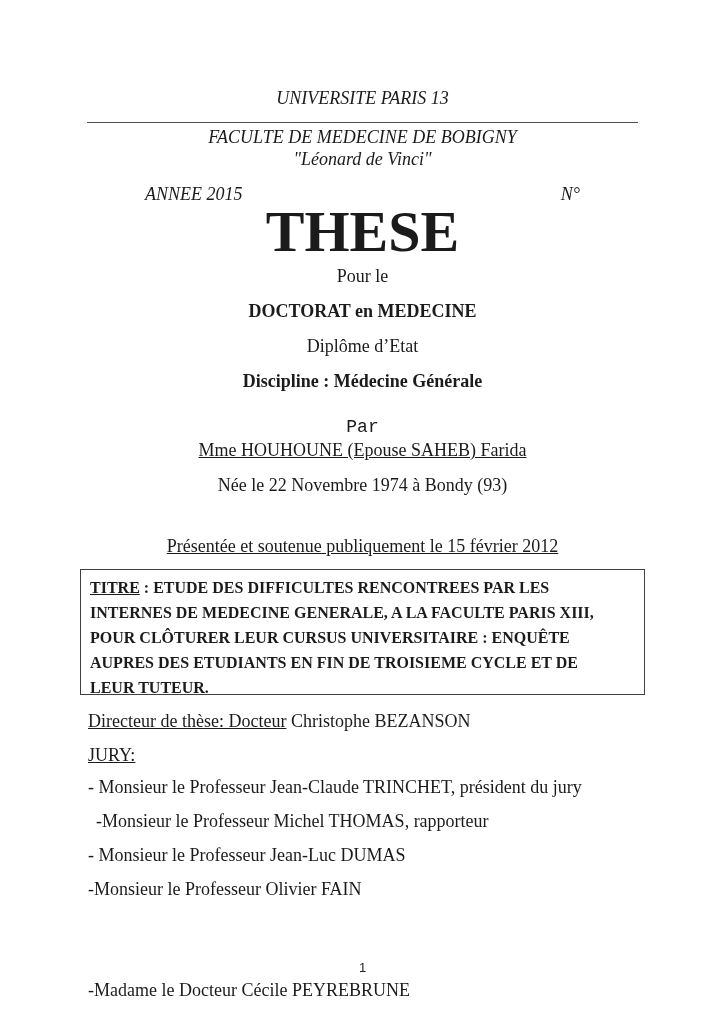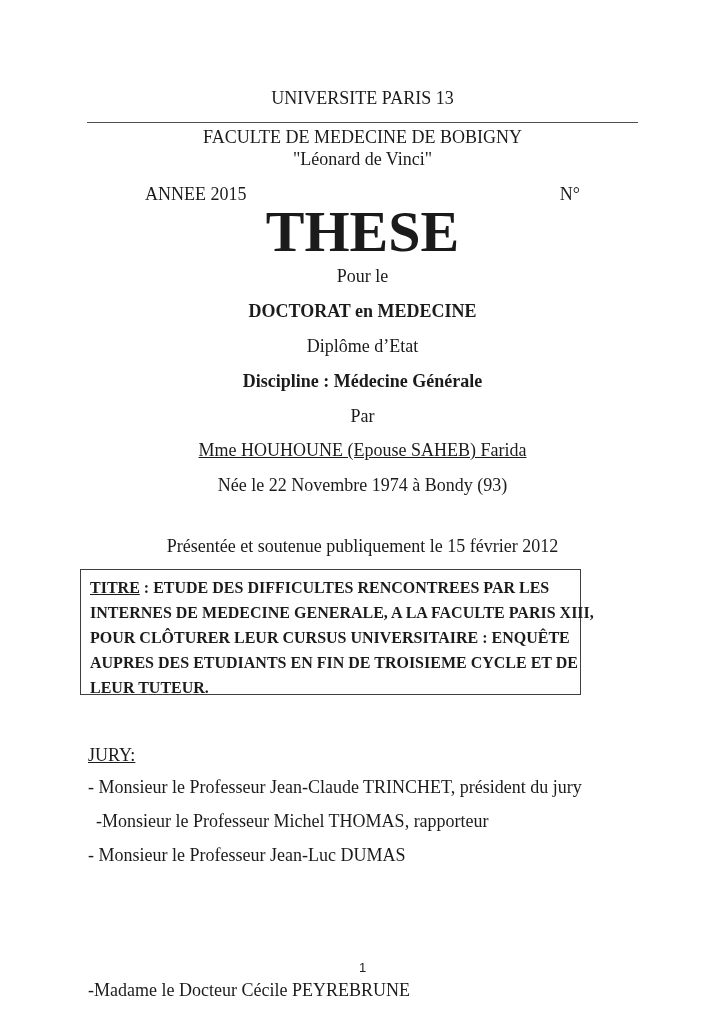--- a/index.html
+++ b/index.html
@@ -17,21 +17,21 @@
     overflow: hidden;
   }
   .line {
     position: absolute;
     left: 88px;
     right: 88px;
     margin: 0;
     line-height: 1.15;
   }
   .center { text-align: center; }
-  .t-header { font-size: 18px; }
+  .t-header { font-size: 18px; font-style: italic; }
   .t-body { font-size: 18px; }
   .bold { font-weight: bold; }
   .u { text-decoration: underline; }
 
   #university { top: 88px; }
   #divider {
     position: absolute;
     top: 122px;
     left: 87px;
     right: 87px;
@@ -50,30 +50,30 @@
   #these {
     top: 202px;
     font-size: 58px;
     font-weight: bold;
     line-height: 1.05;
   }
   #pour-le { top: 266px; }
   #doctorat { top: 301px; }
   #diplome { top: 336px; }
   #discipline { top: 371px; }
-  #par { top: 406px; }
+  #par { top: 417px; font-family: Liberation Mono, monospace; }
   #author { top: 440px; text-decoration: underline; }
   #birth { top: 475px; }
-  #defense { top: 536px; }
+  #defense { top: 536px; text-decoration: underline; }
 
   #title-box {
     position: absolute;
     top: 569px;
     left: 80px;
-    width: 501px;
+    width: 565px;
     height: 126px;
     border: 1px solid #3f3f3f;
     box-sizing: border-box;
     padding: 5px 9px;
   }
   .box-line {
     margin: 0;
     font-size: 16px;
     font-weight: bold;
     line-height: 25px;
@@ -133,23 +133,25 @@
   <p id="defense" class="line center t-body">Présentée et soutenue publiquement le 15 février 2012</p>
 
   <div id="title-box">
     <p class="box-line"><span class="u">TITRE</span><span> : ETUDE DES DIFFICULTES RENCONTREES PAR LES</span></p>
     <p class="box-line">INTERNES DE MEDECINE GENERALE, A LA FACULTE PARIS XIII,</p>
     <p class="box-line">POUR CLÔTURER LEUR CURSUS UNIVERSITAIRE : ENQUÊTE</p>
     <p class="box-line">AUPRES DES ETUDIANTS EN FIN DE TROISIEME CYCLE ET DE</p>
     <p class="box-line">LEUR TUTEUR.</p>
   </div>
 
+  <p id="director" class="line t-body"><span class="u">Directeur de thèse: Docteur</span> <span>Christophe BEZANSON</span></p>
 
   <p id="jury-label" class="line t-body u">JURY:</p>
 
   <p id="jury-0" class="line t-body">- Monsieur le Professeur Jean-Claude TRINCHET, président du jury</p>
   <p id="jury-1" class="line t-body">-Monsieur le Professeur Michel THOMAS, rapporteur</p>
   <p id="jury-2" class="line t-body">- Monsieur le Professeur Jean-Luc DUMAS</p>
+  <p id="jury-3" class="line t-body">-Monsieur le Professeur Olivier FAIN</p>
   <p id="jury-4" class="line t-body">-Madame le Docteur Cécile PEYREBRUNE</p>
 
   <p id="page-number" class="line">1</p>
 
 </div>
 
 </body></html>

